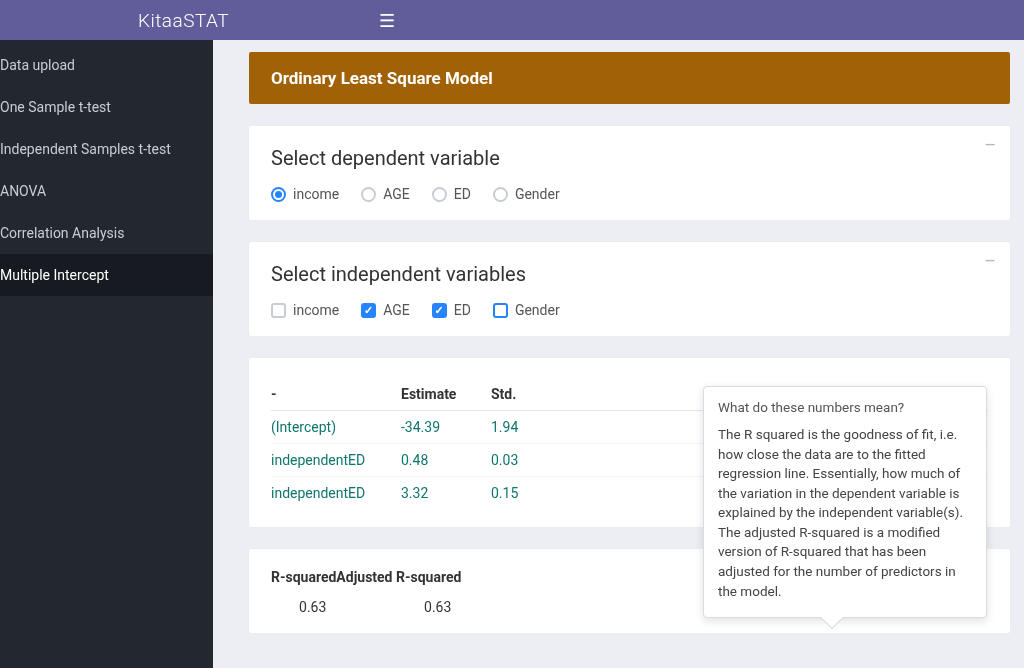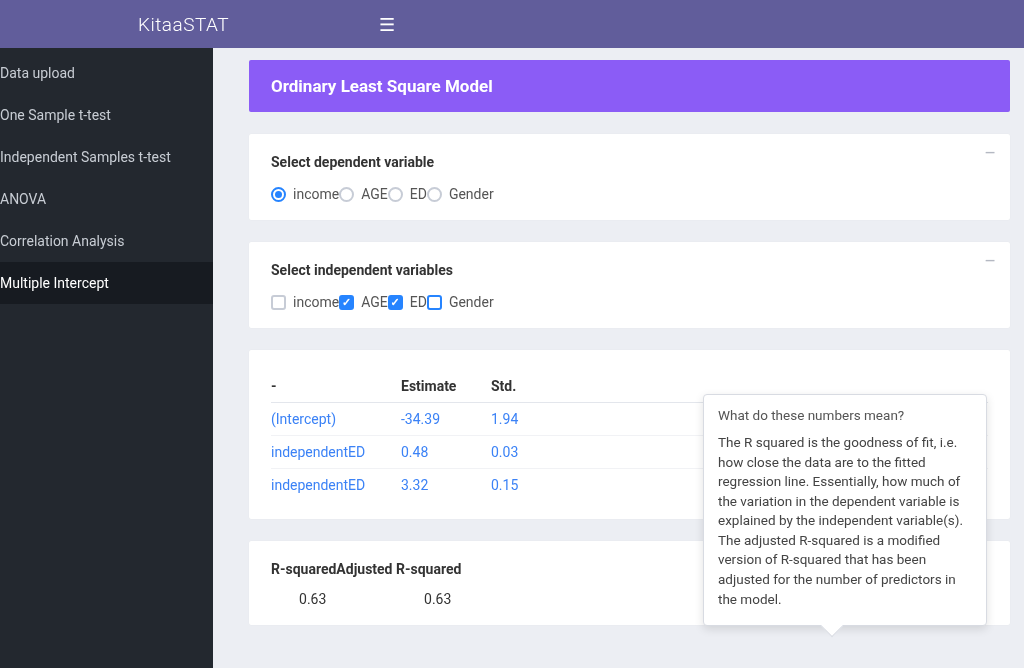--- a/index.html
+++ b/index.html
@@ -1,51 +1,51 @@
 <!DOCTYPE html>
 <html><head>
   <meta charset="utf-8">
   <style>
     * { box-sizing: border-box; margin: 0; padding: 0; }
     html, body { height: 100%; font-family: -apple-system, BlinkMacSystemFont, "Segoe UI", Roboto, "Helvetica Neue", Arial, sans-serif; font-size: 14px; color: #333; }
     body { display: flex; flex-direction: column; background: #eceef3; width: 1024px; height: 668px; overflow: hidden; }
 
-    .topbar { height: 48px; background: #615d9b; display: flex; align-items: center; color: #fff; }
+    .topbar { height: 40px; background: #615d9b; display: flex; align-items: center; color: #fff; }
     .topbar .brand { width: 367px; display: flex; align-items: center; justify-content: center; font-weight: 300; font-size: 19px; letter-spacing: 0.5px; }
     .topbar .hamburger { width: 40px; display: flex; align-items: center; justify-content: center; cursor: pointer; font-size: 18px; }
 
     .shell { flex: 1; display: flex; min-height: 0; }
 
     .sidebar { width: 213px; background: #23282f; color: #c8cdd4; display: flex; flex-direction: column; padding-top: 4px; }
     .sidebar .item { padding: 13px 0; font-size: 14px; cursor: pointer; }
     .sidebar .item.active { background: #171b21; color: #fff; }
 
     .content { flex: 1; padding: 12px 14px 20px 36px; overflow: auto; position: relative; }
 
-    .page-title-bar { background: #8b5cf6; color: #fff; font-weight: 700; font-size: 17px; padding: 16px 22px; border-radius: 2px; margin-bottom: 22px; }
+    .page-title-bar { background: #a16207; color: #fff; font-weight: 700; font-size: 17px; padding: 16px 22px; border-radius: 2px; margin-bottom: 22px; }
 
     .card { background: #fff; border-radius: 2px; padding: 20px 22px 18px; margin-bottom: 22px; position: relative; box-shadow: 0 0 1px rgba(0,0,0,0.08); }
     .card .collapse-dash { position: absolute; top: 10px; right: 14px; color: #b4b8c2; font-size: 18px; line-height: 1; cursor: pointer; }
 
-    .card h4 { font-size: 14px; font-weight: 700; margin-bottom: 16px; color: #333; }
+    .card h4 { font-size: 20px; font-weight: 400; margin-bottom: 16px; color: #333; }
 
-    .opt-row { display: flex; align-items: flex-end; }
+    .opt-row { display: flex; gap: 22px; align-items: flex-end; }
     .opt { display: flex; align-items: center; gap: 7px; cursor: pointer; color: #555; }
     .radio { width: 15px; height: 15px; border: 2px solid #c7ccd6; border-radius: 50%; display: inline-flex; align-items: center; justify-content: center; }
     .radio.sel { border-color: #2684ff; }
     .radio.sel::after { content: ""; width: 7px; height: 7px; background: #2684ff; border-radius: 50%; }
     .chk { width: 15px; height: 15px; border: 2px solid #c7ccd6; border-radius: 3px; display: inline-flex; align-items: center; justify-content: center; font-size: 11px; color: #fff; }
     .chk.sel { background: #2684ff; border-color: #2684ff; }
     .chk.sel::after { content: "✓"; font-weight: 700; }
     .chk.gender { border-color: #2684ff; }
 
     .table { width: 100%; border-collapse: collapse; }
     .table th, .table td { text-align: left; padding: 8px 10px 8px 0; font-size: 14px; }
     .table thead th { border-bottom: 1px solid #e3e6ec; font-weight: 700; color: #333; }
-    .table tbody td { border-bottom: 1px solid #f1f2f5; color: #3b82f6; }
+    .table tbody td { border-bottom: 1px solid #f1f2f5; color: #0f766e; }
     .table tbody tr:last-child td { border-bottom: none; }
     .table th:first-child, .table td:first-child { width: 130px; }
     .table th:nth-child(2), .table td:nth-child(2) { width: 90px; margin-left: 24px; }
 
     .rsq-row { display: flex; align-items: flex-start; }
     .rsq-col .hd { font-weight: 700; color: #333; margin-bottom: 14px; font-size: 14px; }
     .rsq-col .val { text-align: right; padding-right: 10px; }
 
     
     .popover {

